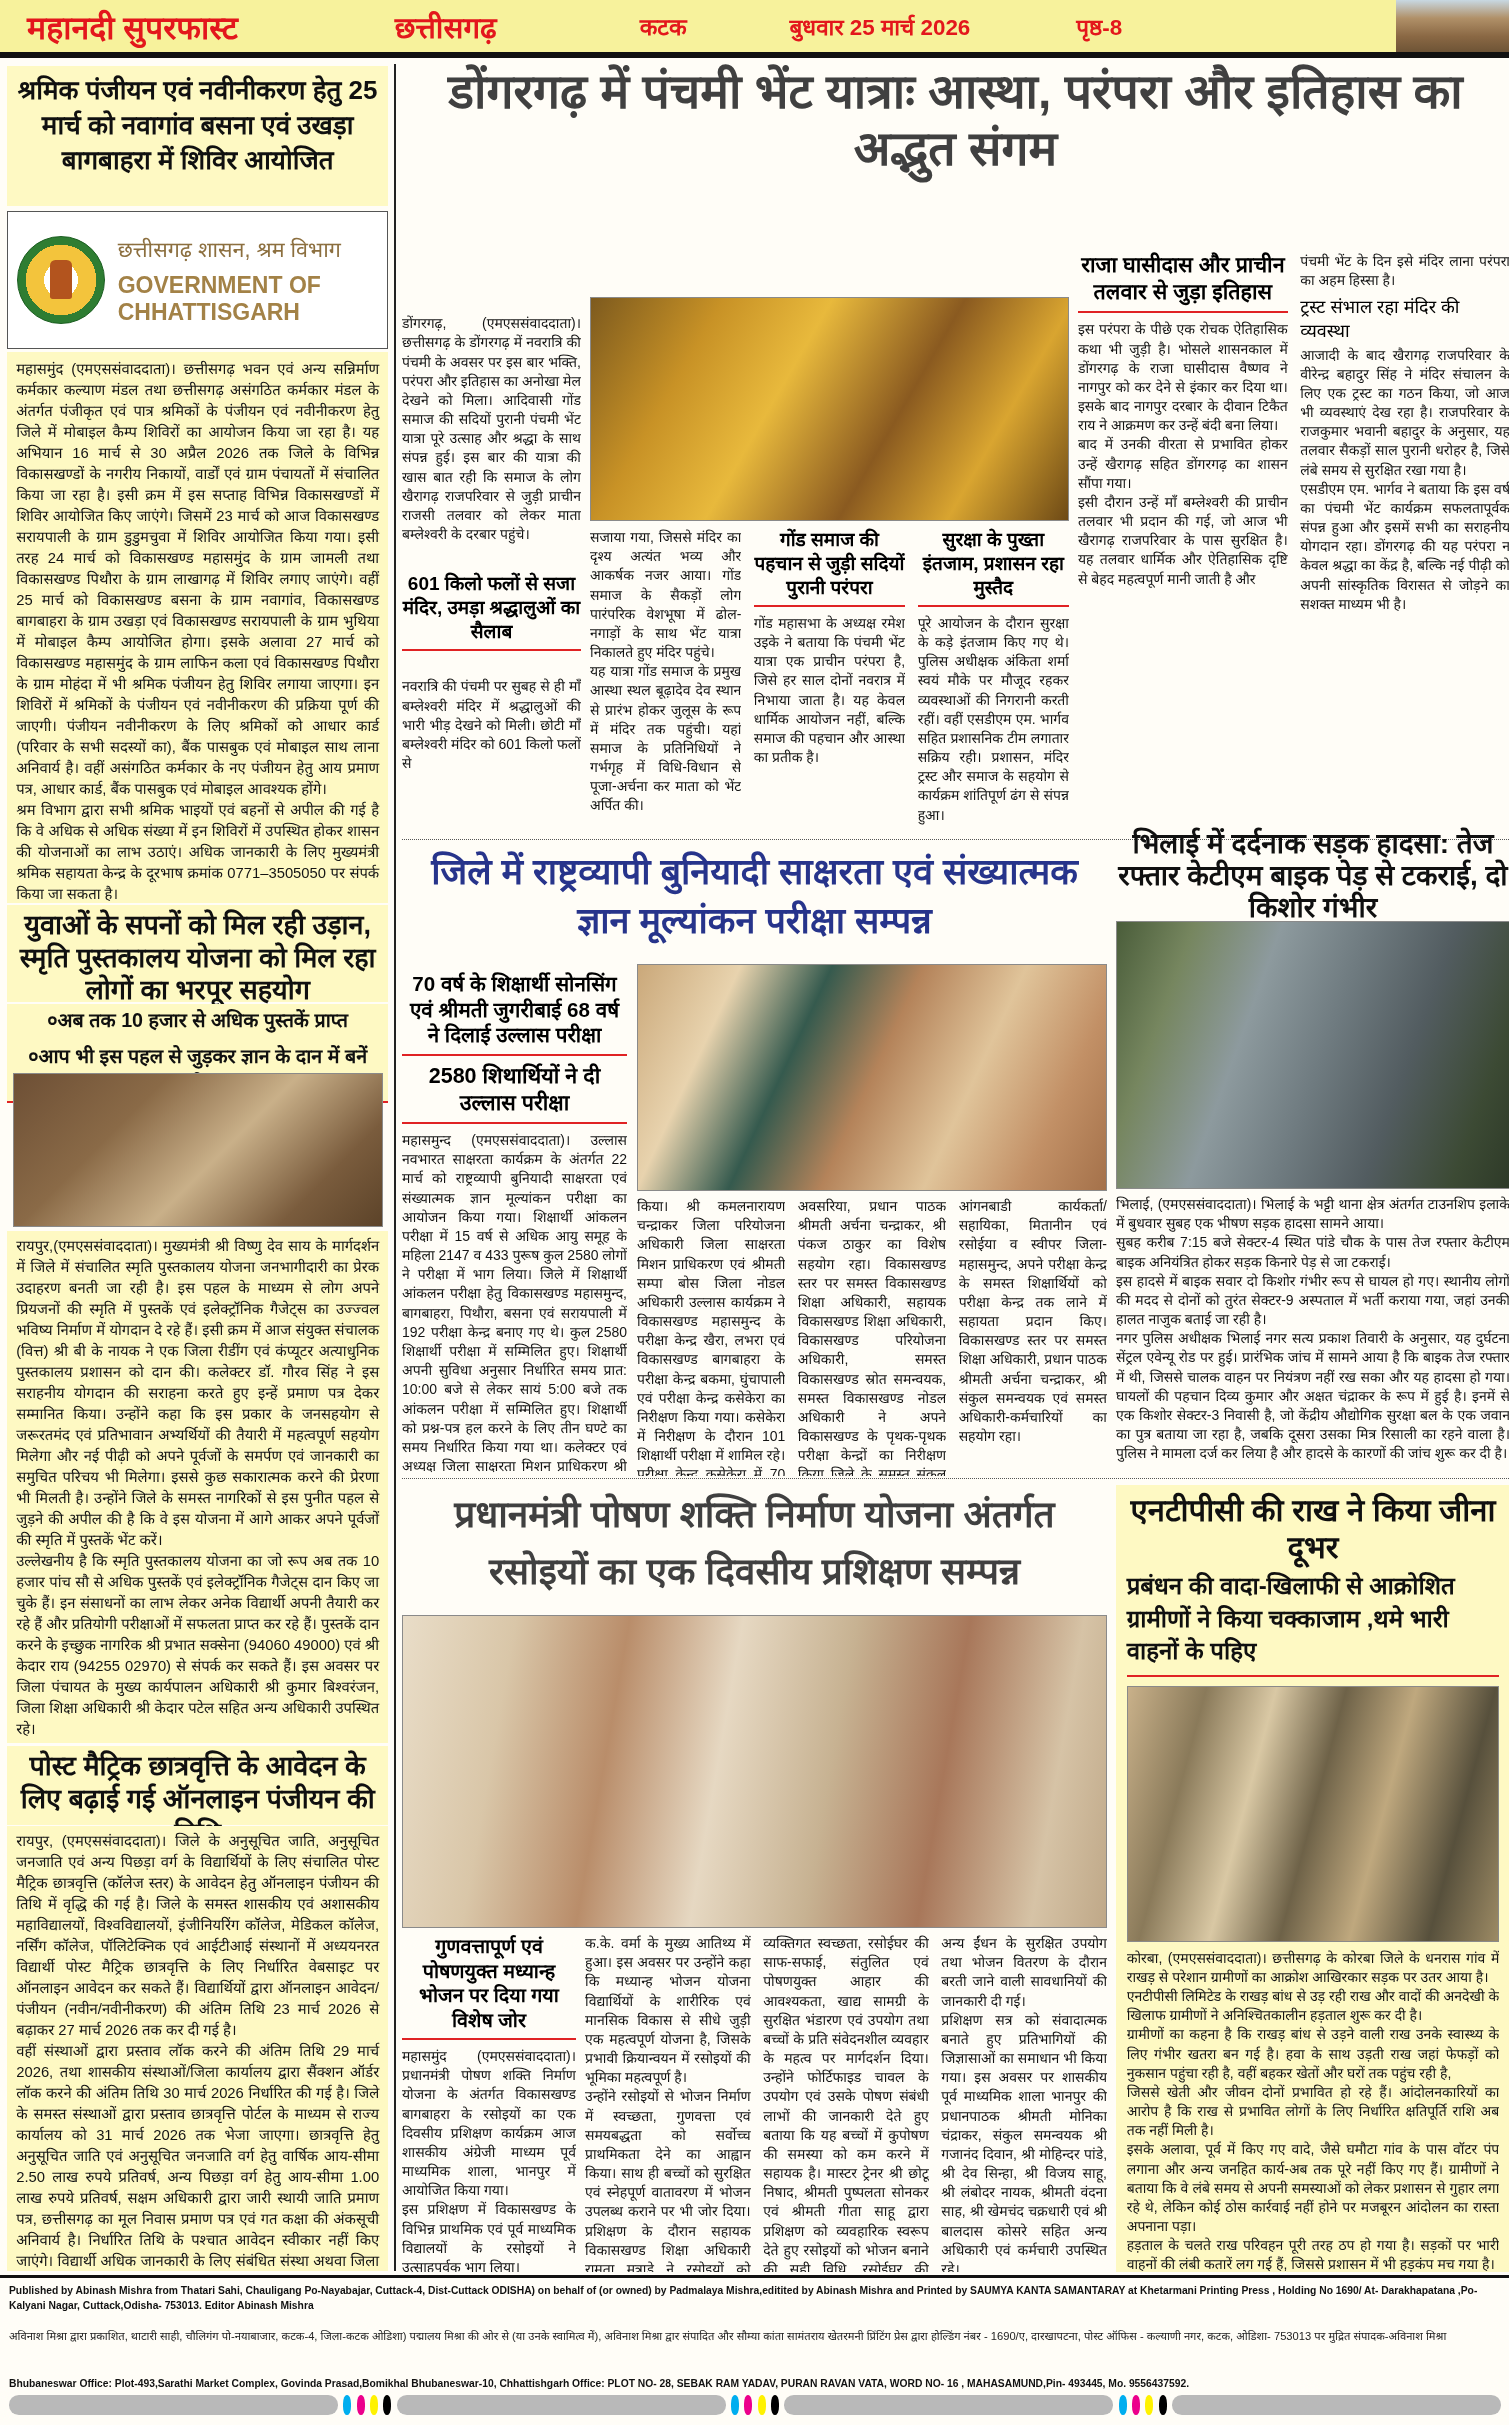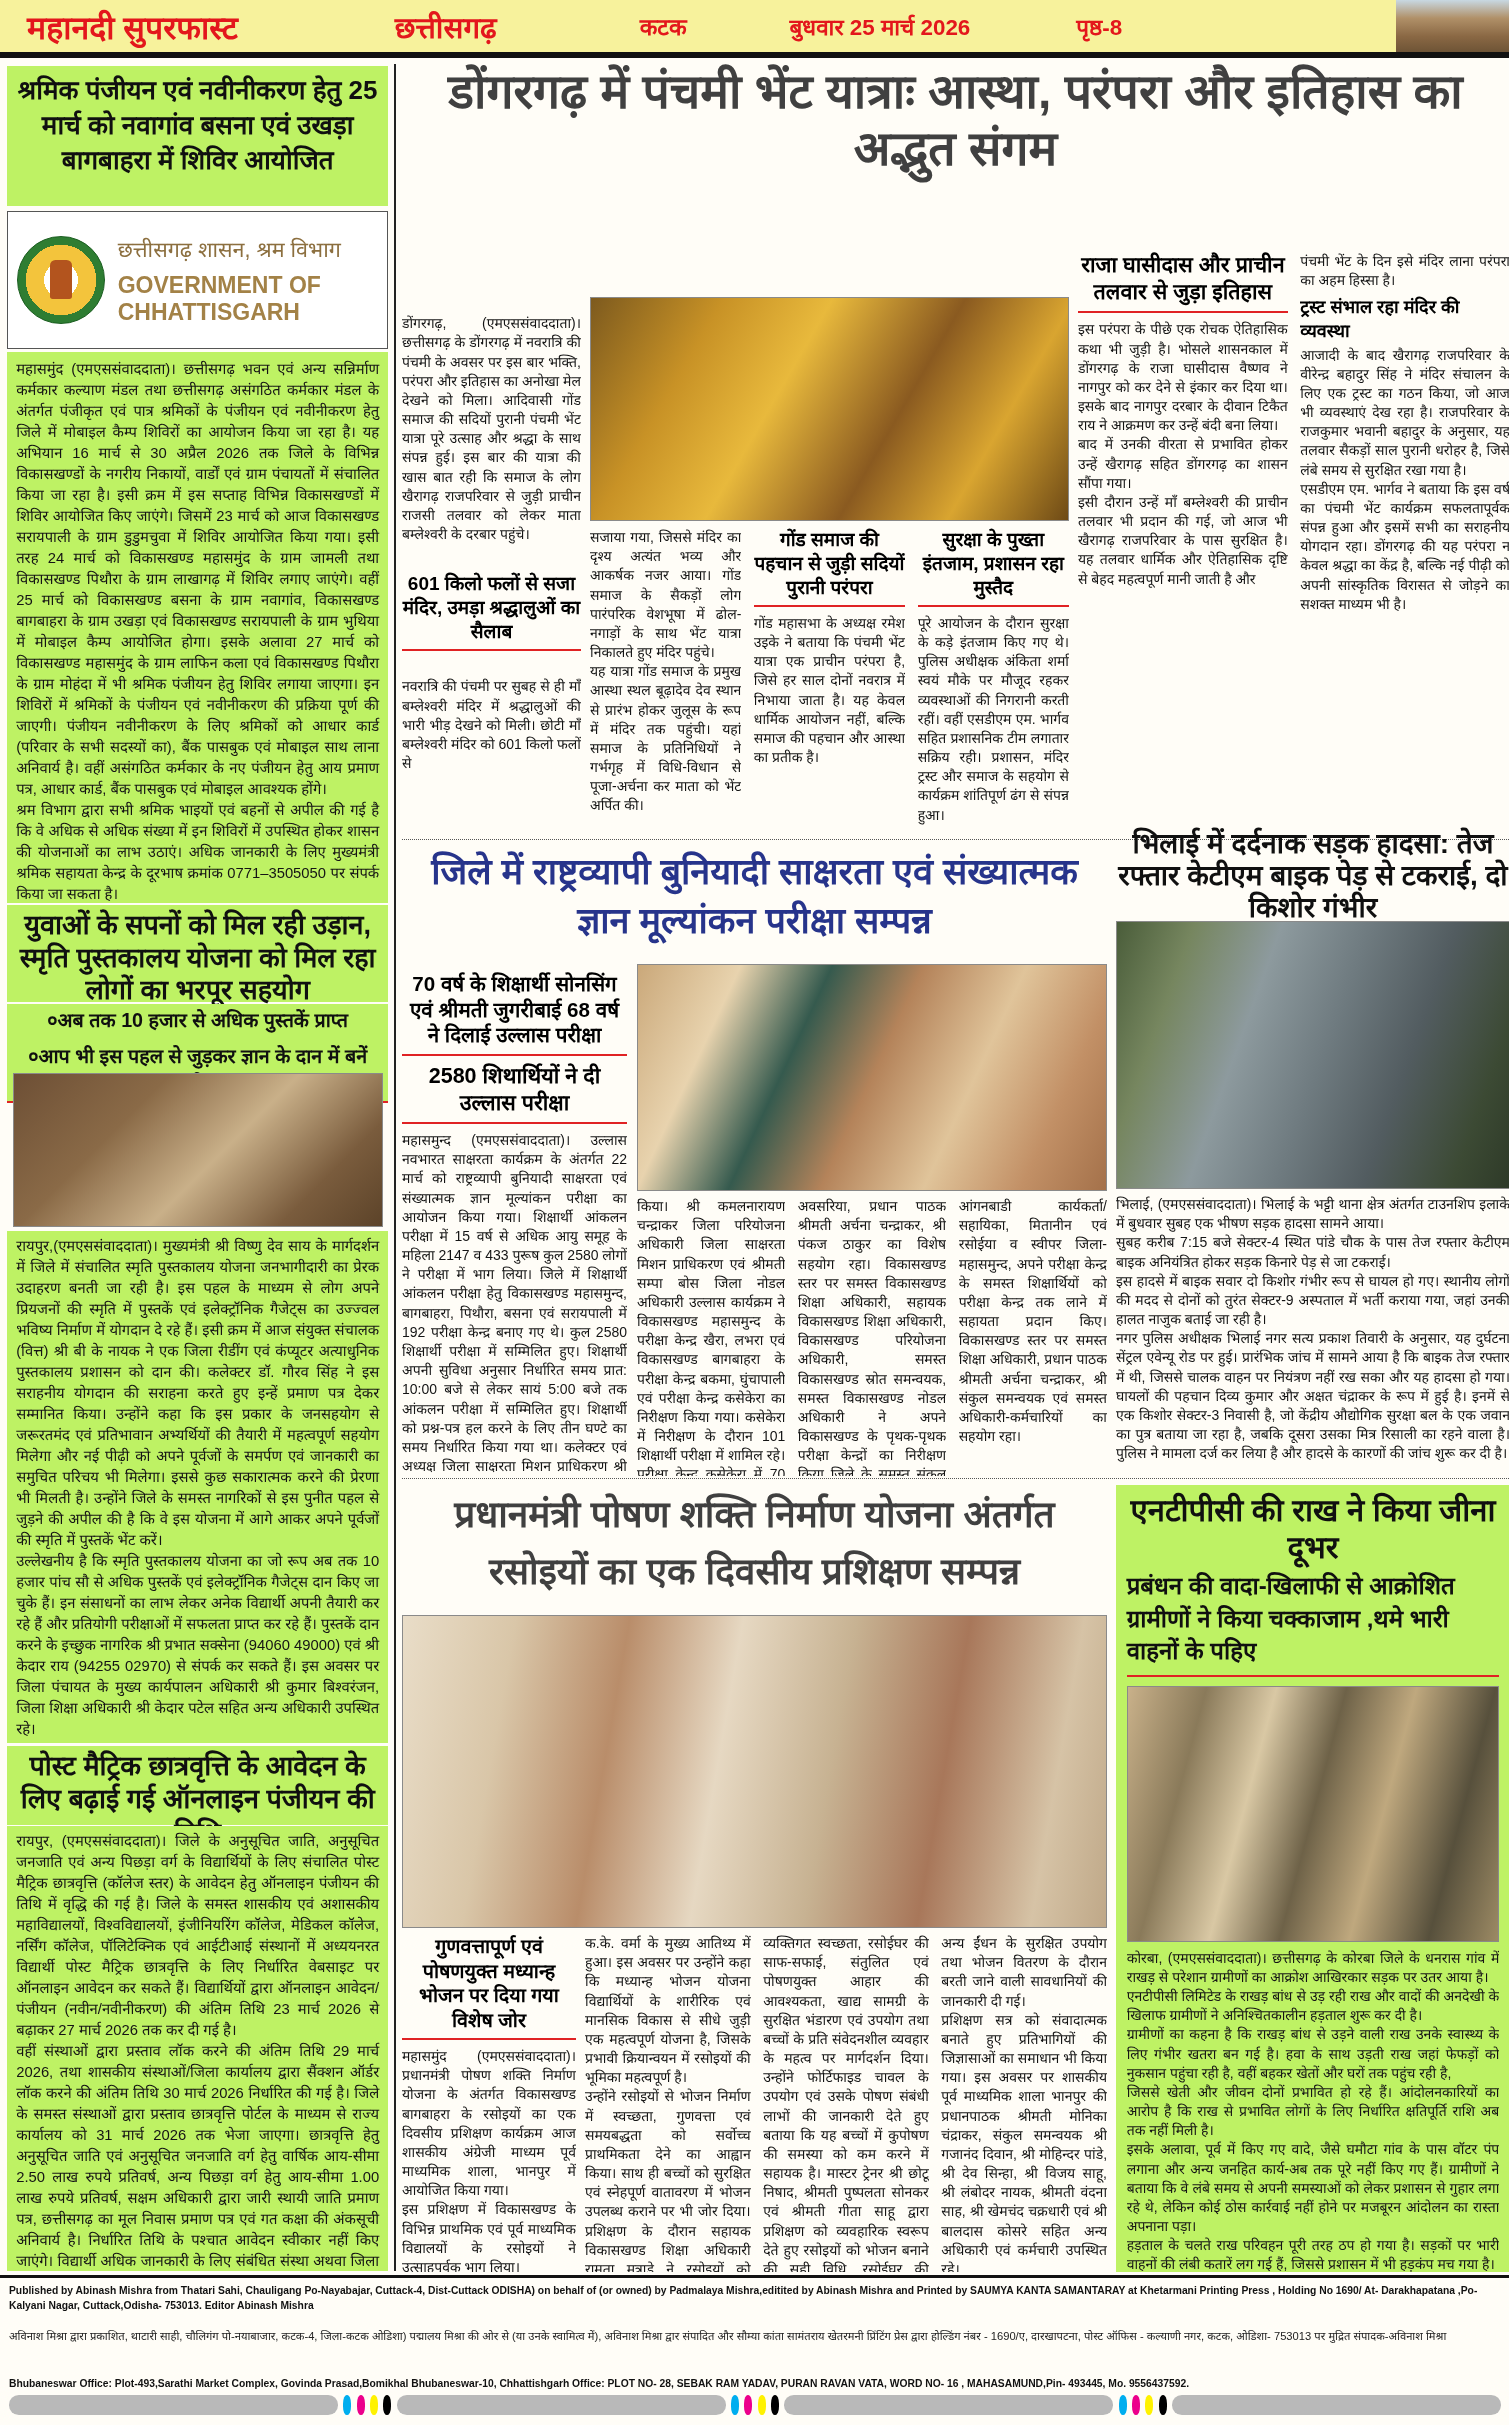--- a/index.html
+++ b/index.html
@@ -9,21 +9,21 @@
   
   .masthead{left:0;top:0;width:1510px;height:52px;background:#f7f29c;display:flex;align-items:center;}
   .mh-item{color:#e3171c;font-weight:bold;white-space:nowrap;}
   .mh-temple{position:absolute;right:0;top:0;width:114px;height:52px;
      background:linear-gradient(180deg,#c8d8e2 0%,#b09068 35%,#8a6844 70%,#6e5436 100%);}
   .black-rule{background:#111;}
   
   .body-text{font-size:14px;line-height:1.37;text-align:justify;color:#141414;white-space:pre-line;overflow:hidden;}
   .body-big{font-size:14.8px;line-height:1.42;}
   .headline{font-weight:bold;color:#101010;text-align:center;}
-  .bluebox{background:#bef264;}
+  .bluebox{background:#fef9c3;}
   .red{color:#404040;}
   .blueink{color:#27348b;}
   .subhead{font-weight:bold;font-size:19px;line-height:1.25;text-align:center;color:#000000;
            border-bottom:2.7px solid #e02224;padding-bottom:5.4px;margin-bottom:7.2px;}
   .photo{border:0.9px solid #8a8a8a;}
   .flexcols{display:flex;gap:12.5px;}
   .flexcols > div{flex:1;overflow:hidden;}
   .dotted{border-top:1.8px dotted #555;}
   .vrule{background:#222;width:1.8px;}
   
@@ -103,21 +103,21 @@
 
   <div class="abs flexcols" style="left:1078px;top:252px;width:432px;height:585px">
     <div>
       <div class="subhead" style="font-size:21.5px">राजा घासीदास और प्राचीन तलवार से जुड़ा इतिहास</div>
       <div class="body-text">इस परंपरा के पीछे एक रोचक ऐतिहासिक कथा भी जुड़ी है। भोसले शासनकाल में डोंगरगढ़ के राजा घासीदास वैष्णव ने नागपुर को कर देने से इंकार कर दिया था। इसके बाद नागपुर दरबार के दीवान टिकैत राय ने आक्रमण कर उन्हें बंदी बना लिया।
 बाद में उनकी वीरता से प्रभावित होकर उन्हें खैरागढ़ सहित डोंगरगढ़ का शासन सौंपा गया।
 इसी दौरान उन्हें माँ बम्लेश्वरी की प्राचीन तलवार भी प्रदान की गई, जो आज भी खैरागढ़ राजपरिवार के पास सुरक्षित है। यह तलवार धार्मिक और ऐतिहासिक दृष्टि से बेहद महत्वपूर्ण मानी जाती है और</div>
     </div>
     <div>
       <div class="body-text">पंचमी भेंट के दिन इसे मंदिर लाना परंपरा का अहम हिस्सा है।</div>
-      <div style="font-weight:bold;font-size:18px;margin:3.6px 0">ट्रस्ट संभाल रहा मंदिर की व्यवस्था</div>
+      <div style="font-weight:normal;font-size:18px;margin:3.6px 0">ट्रस्ट संभाल रहा मंदिर की व्यवस्था</div>
       <div class="body-text">आजादी के बाद खैरागढ़ राजपरिवार के वीरेन्द्र बहादुर सिंह ने मंदिर संचालन के लिए एक ट्रस्ट का गठन किया, जो आज भी व्यवस्थाएं देख रहा है। राजपरिवार के राजकुमार भवानी बहादुर के अनुसार, यह तलवार सैकड़ों साल पुरानी धरोहर है, जिसे लंबे समय से सुरक्षित रखा गया है।
 एसडीएम एम. भार्गव ने बताया कि इस वर्ष का पंचमी भेंट कार्यक्रम सफलतापूर्वक संपन्न हुआ और इसमें सभी का सराहनीय योगदान रहा। डोंगरगढ़ की यह परंपरा न केवल श्रद्धा का केंद्र है, बल्कि नई पीढ़ी को अपनी सांस्कृतिक विरासत से जोड़ने का सशक्त माध्यम भी है।</div>
     </div>
   </div>
 
   <div class="abs dotted" style="left:402px;top:839px;width:1107px"></div>
 
   <div class="abs headline blueink" style="left:402px;top:848px;width:705px;height:113px;font-size:36px;line-height:1.35">जिले में राष्ट्रव्यापी बुनियादी साक्षरता एवं संख्यात्मक ज्ञान मूल्यांकन परीक्षा सम्पन्न</div>
 
   <div class="abs" style="left:402px;top:971px;width:225px;height:504px;overflow:hidden">

